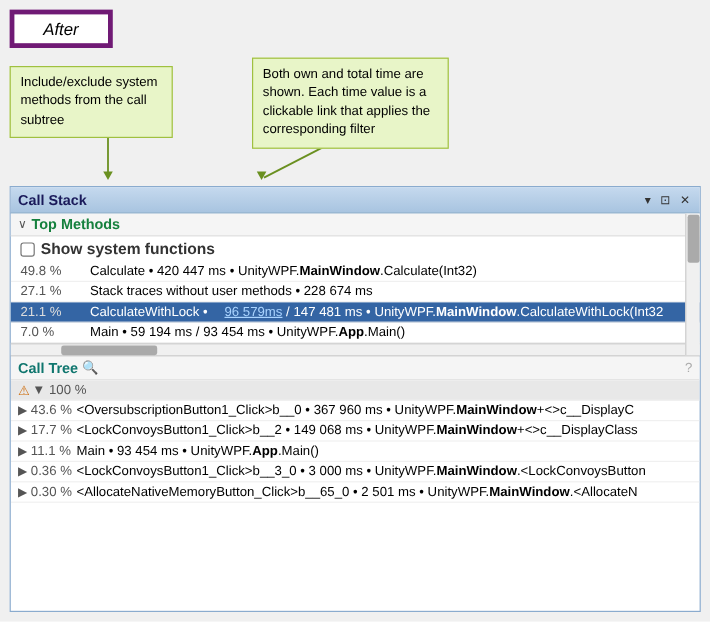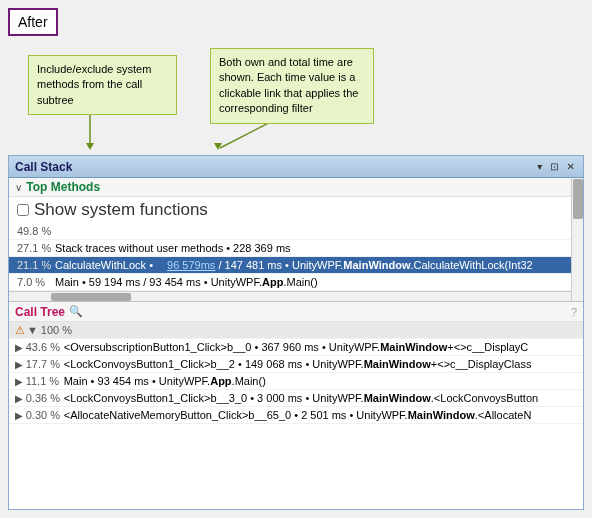--- a/index.html
+++ b/index.html
@@ -12,43 +12,43 @@
       overflow: hidden;
       position: relative;
     }
 
     
     .after-label {
       position: absolute;
       top: 8px;
       left: 8px;
       background: white;
-      border: 2px solid #701a75;
-      padding: 4px 8px;
+      border: 4px solid #701a75;
+      padding: 4px 24px;
       font-size: 14px;
       font-weight: normal;
       z-index: 10;
+      font-style: italic;
     }
 
     
     .tooltip-box {
       position: absolute;
       background: #e8f5c8;
       border: 1px solid #a0c040;
       padding: 6px 8px;
       font-size: 11px;
       line-height: 1.4;
       z-index: 20;
     }
 
     .tooltip-box-left {
       top: 55px;
       left: 8px;
-      width: 149px;
-      margin-left: 20px;
+      width: 136px;
     }
 
     .tooltip-box-right {
       top: 48px;
       left: 210px;
       width: 164px;
     }
 
     
     .main-panel {
@@ -130,36 +130,38 @@
 
     
     .checkbox-row {
       display: flex;
       align-items: center;
       padding: 3px 8px;
       gap: 5px;
     }
 
     .checkbox-label {
-      font-size: 17px;
+      font-size: 13px;
       color: #333;
+      font-weight: bold;
     }
 
     
     .data-rows {
       overflow: hidden;
     }
 
     .data-row {
       display: flex;
       align-items: center;
       padding: 1px 8px;
       font-size: 11px;
       min-height: 17px;
       border-bottom: 1px solid #f0f0f0;
+      gap: 20px;
     }
 
     .data-row.selected {
       background: #3465a4;
       color: white;
     }
 
     .data-row.selected a, .data-row.selected .link-text {
       color: #aad4ff !important;
     }
@@ -205,21 +207,21 @@
       align-items: center;
       padding: 2px 6px;
       background: #f5f5f5;
       border-bottom: 1px solid #e0e0e0;
       min-height: 20px;
     }
 
     .call-tree-title {
       font-size: 12px;
       font-weight: bold;
-      color: #be185d;
+      color: #0f766e;
     }
 
     .search-icon-box {
       margin-left: 4px;
       cursor: pointer;
       color: #555;
       font-size: 11px;
     }
 
     .call-tree-help {
@@ -353,26 +355,29 @@
 
     <div class="checkbox-row">
       <input type="checkbox" style="">
       <span class="checkbox-label">Show system functions</span>
     </div>
 
     <div class="data-rows">
 
       <div class="data-row">
         <span class="row-percent">49.8 %</span>
+        <span class="row-content">
+          Calculate • 420 447 ms • UnityWPF.<span class="bold-text">MainWindow</span>.Calculate(Int32)
+        </span>
       </div>
 
       <div class="data-row">
         <span class="row-percent">27.1 %</span>
         <span class="row-content">
-          Stack traces without user methods • 228 369 ms
+          Stack traces without user methods • 228 674 ms
         </span>
       </div>
 
       <div class="data-row selected">
         <span class="row-percent">21.1 %</span>
         <span class="row-content">
           CalculateWithLock • <span class="link-text">96 579ms</span> / 147 481 ms • UnityWPF.<span class="bold-text">MainWindow</span>.CalculateWithLock(Int32
         </span>
       </div>
 

